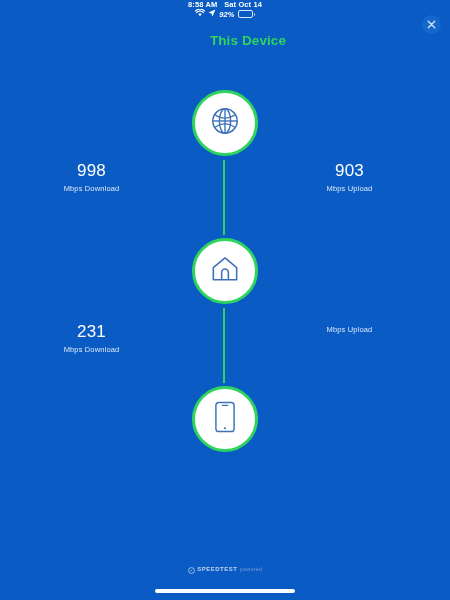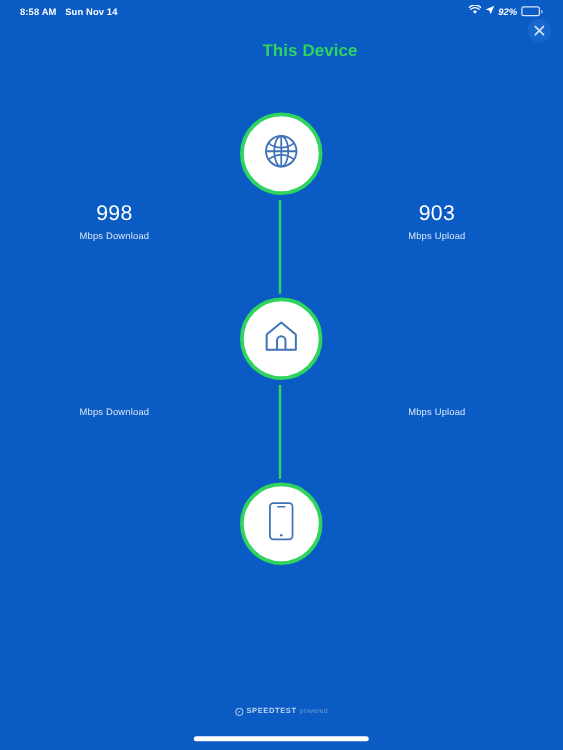--- a/index.html
+++ b/index.html
@@ -17,28 +17,29 @@
     -webkit-font-smoothing: antialiased;
   }
 
   
   #status-bar {
     position: absolute;
     top: 0; left: 0;
     width: 450px;
     height: 14px;
     display: flex;
-    align-items: flex-end;
+    align-items: center;
     justify-content: space-between;
-    padding: 0 16px;
+    padding: 0 6px;
     color: #ffffff;
     font-size: 7.5px;
     font-weight: bold;
     letter-spacing: 0.1px;
     z-index: 30;
+    flex-direction: column;
   }
   #status-left { display: flex; align-items: center; gap: 7px; }
   #status-right { display: flex; align-items: center; gap: 3px; font-style: italic; }
 
   .sb-ico { display: block; }
 
   .battery-wrap { display: flex; align-items: center; gap: 1px; }
   .battery-body {
     width: 15px; height: 7.5px;
     border: 1px solid rgba(255,255,255,0.85);
@@ -205,21 +206,21 @@
     background: #ffffff;
     border-radius: 2px;
   }
 </style>
 </head>
 <body>
 
 <div id="status-bar">
   <div id="status-left">
     <span>8:58 AM</span>
-    <span>Sun Nov 14</span>
+    <span>Sat Oct 14</span>
   </div>
   <div id="status-right">
     <span class="sb-ico">
       <svg width="10" height="8" viewBox="0 0 12 9">
         <path d="M6 8.2 L3.9 5.9 A3 3 0 0 1 8.1 5.9 Z" fill="#fff"></path>
         <path d="M1.9 3.9 A5.8 5.8 0 0 1 10.1 3.9" stroke="#fff" stroke-width="1.3" fill="none" stroke-linecap="round"></path>
         <path d="M0.4 2.1 A8 8 0 0 1 11.6 2.1" stroke="#fff" stroke-width="1.3" fill="none" stroke-linecap="round"></path>
       </svg>
     </span>
     <span class="sb-ico">
@@ -290,20 +291,21 @@
       <div class="metric-label">Mbps Download</div>
     </div>
     <div class="metric right">
       <div class="metric-value">903</div>
       <div class="metric-label">Mbps Upload</div>
     </div>
   </div>
 
   <div class="metrics-row" id="metrics-lan">
     <div class="metric left">
+      <div class="metric-value">231</div>
       <div class="metric-label">Mbps Download</div>
     </div>
     <div class="metric right">
       <div class="metric-label">Mbps Upload</div>
     </div>
   </div>
 
 </div>
 
 <div id="footer-logo">

